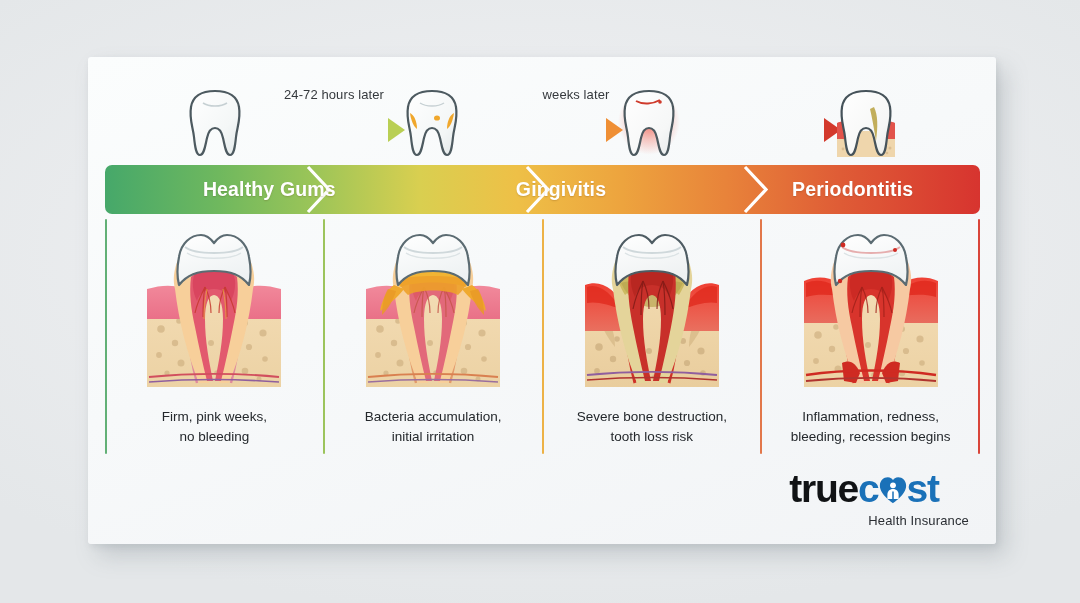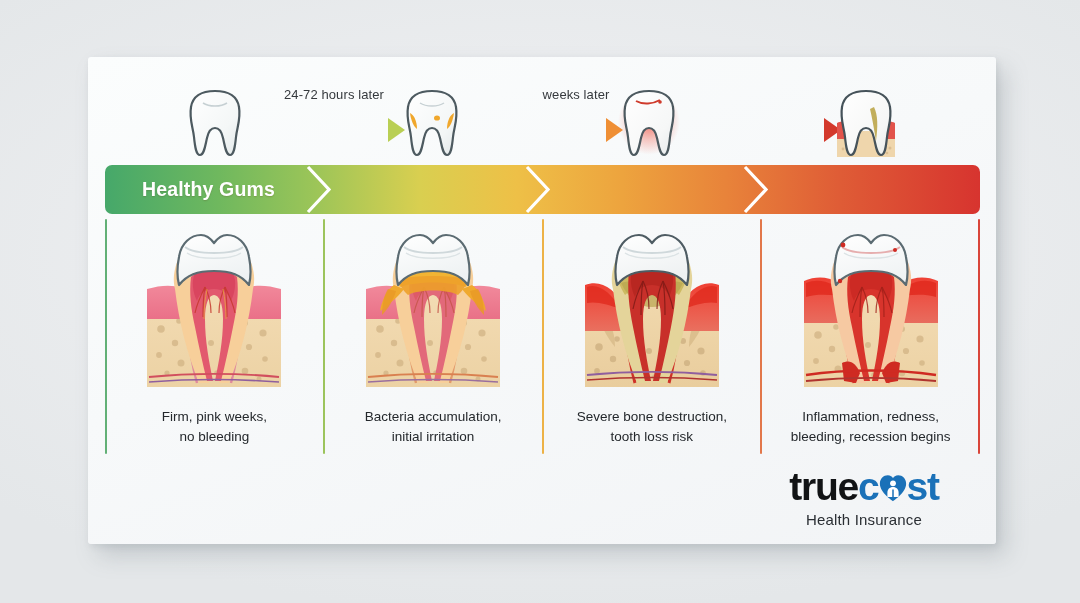--- a/index.html
+++ b/index.html
@@ -97,20 +97,21 @@
   .banner-labels {
     position: absolute; inset: 0;
     display: flex;
   }
   .banner-cell {
     flex: 1 1 0;
     display: flex;
     align-items: center;
     box-sizing: border-box;
     padding-left: 37px;
+    justify-content: center;
   }
   .banner-cell span {
     color: #ffffff;
     font-size: 19.5px;
     font-weight: bold;
     letter-spacing: 0.15px;
     text-shadow: 0 1px 1.5px rgba(90,50,20,0.22);
   }
 
   
@@ -176,23 +177,24 @@
     display: inline-block;
     width: 30px;
     height: 30px;
     position: relative;
     top: 3px;
     margin: 0 -1px;
   }
   .logo-heart svg { display:block; width:100%; height:100%; }
   .logo-sub {
     margin-top: 5px;
-    font-size: 15px;
+    font-size: 13px;
     color: #2a2e33;
     letter-spacing: 0.15px;
+    text-align: right;
   }
 </style>
 </head>
 <body>
 
 <div class="page-bg"></div>
 
 <div class="card">
   <div class="card-inner">
 
@@ -339,20 +341,26 @@
           <path d="M640 2 L661 24.5 L640 47"></path>
         </g>
         <g fill="#f7f9fa">
           <path d="M211 -2 L232 24.5 L211 51 L200 51 L221 24.5 L200 -2 Z" opacity="0"></path>
         </g>
       </svg>
       <div class="banner-labels">
         <div class="banner-cell">
           <span>Healthy Gums</span>
         </div>
+        <div class="banner-cell">
+          <span>Gingivitis</span>
+        </div>
+        <div class="banner-cell">
+          <span>Periodontitis</span>
+        </div>
       </div>
     </div>
 
     <div class="rule" style="left:17px;  background:#62b076;"></div>
     <div class="rule" style="left:235px; background:#9cc45c;"></div>
     <div class="rule" style="left:454px; background:#edb246;"></div>
     <div class="rule" style="left:672px; background:#e2774a;"></div>
     <div class="rule" style="left:890px; background:#d9453a;"></div>
 
     <div class="columns">

